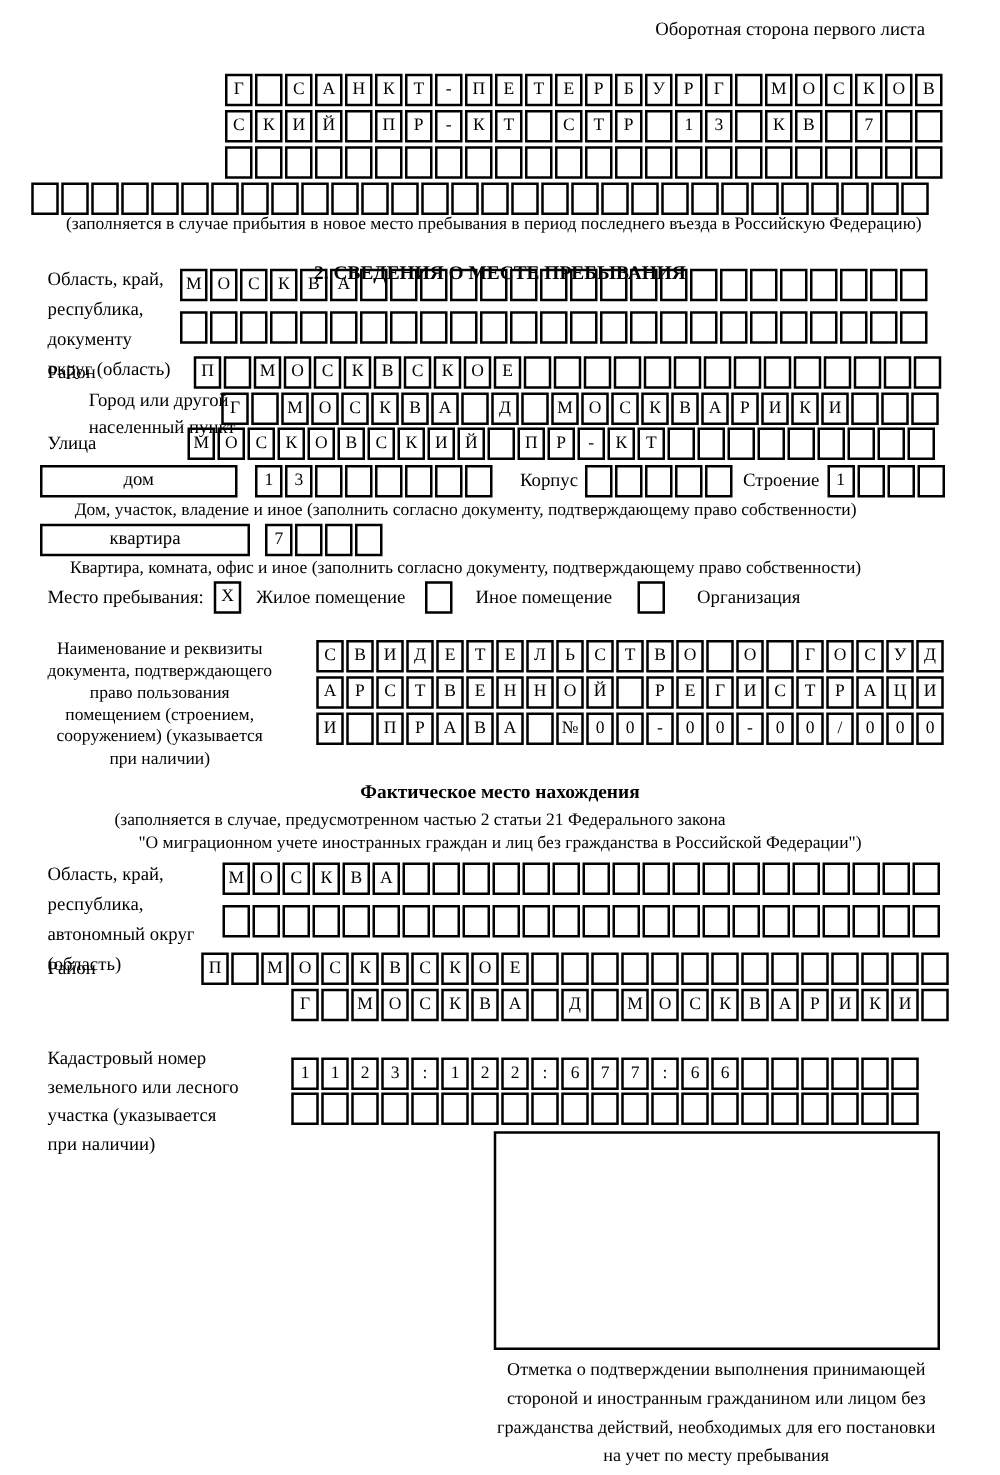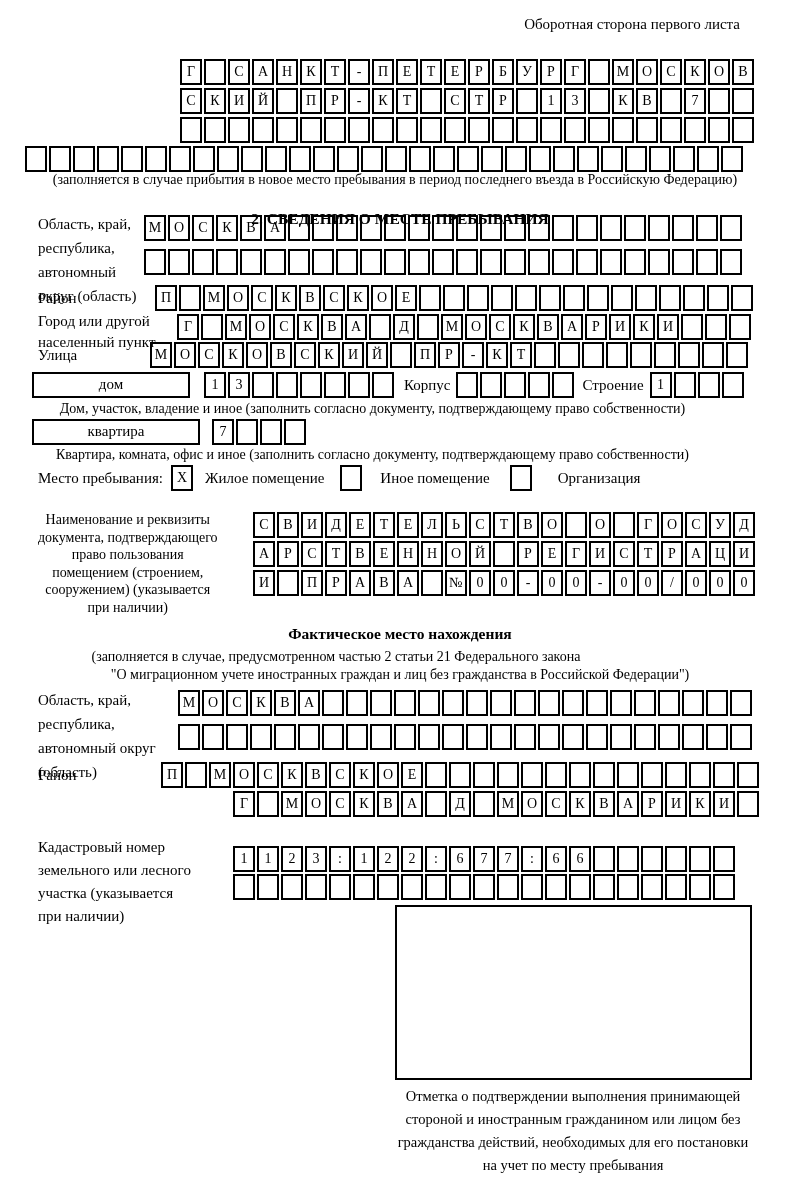--- a/index.html
+++ b/index.html
@@ -6,21 +6,21 @@
   html,body { background:#fff; }
   .page {
     position:relative; width:800px; height:1180px; background:#fff; color:#000;
     font-family:"Liberation Serif","DejaVu Serif",serif; overflow:hidden;
   }
   .abs { position:absolute;font-family:Liberation Serif, serif; }
   .note { font-size:15px; text-align:right; }
   .flabel { position:absolute; font-size:15px; line-height:23px; }
   .flabel div { white-space:nowrap; }
   .flabel.lh24 { line-height:24px; }
-  .flabel.lh21 { line-height:21px; }
+  .flabel.lh21 { line-height:21px;margin-left:33px; }
   .doclabel { position:absolute; font-size:14px; line-height:17.5px; }
   .doclabel div { white-space:nowrap; }
   .boxrow { position:absolute; display:flex; }
   .inboxrow { display:flex; }
   .cbox {
     flex:0 0 auto; width:22px; height:26px; border:2px solid #000; margin-right:2px;
     text-align:center; font-size:14px; line-height:21px; font-family:inherit;
     display:inline-block;
   }
   .bigbox {
@@ -151,21 +151,21 @@
       <span class="cbox"></span>
       <span class="cbox"></span>
     </div>
   <div class="cap" style="left:0; top:172px; width:790px;">(заполняется в случае прибытия в новое место пребывания в период последнего въезда в Российскую Федерацию)</div>
 
   <div class="hdr" style="left:0; top:190px; width:800px;margin-top:20px;">2. СВЕДЕНИЯ О МЕСТЕ ПРЕБЫВАНИЯ</div>
 
   <div class="flabel lh24" style="left:38px; top:212px;">
     <div>Область, край,</div>
     <div>республика,</div>
-    <div>автономный</div>
+    <div>документу</div>
     <div>округ (область)</div>
   </div>
   <div class="boxrow" style="left:144px; top:215px;">
       <span class="cbox">М</span>
       <span class="cbox">О</span>
       <span class="cbox">С</span>
       <span class="cbox">К</span>
       <span class="cbox">В</span>
       <span class="cbox">А</span>
       <span class="cbox"></span>
@@ -314,21 +314,21 @@
     <div class="inboxrow" style="margin-left:14px;">
         <span class="cbox">1</span>
         <span class="cbox">3</span>
         <span class="cbox"></span>
         <span class="cbox"></span>
         <span class="cbox"></span>
         <span class="cbox"></span>
         <span class="cbox"></span>
         <span class="cbox"></span>
       </div>
-    <span class="inlabel" style="margin-left:8px;">Корпус</span>
+    <span class="inlabel" style="margin-left:20px;">Корпус</span>
     <div class="inboxrow" style="margin-left:6px;">
         <span class="cbox"></span>
         <span class="cbox"></span>
         <span class="cbox"></span>
         <span class="cbox"></span>
         <span class="cbox"></span>
       </div>
     <span class="inlabel" style="margin-left:6px;">Строение</span>
     <div class="inboxrow" style="margin-left:6px;">
         <span class="cbox">1</span>

